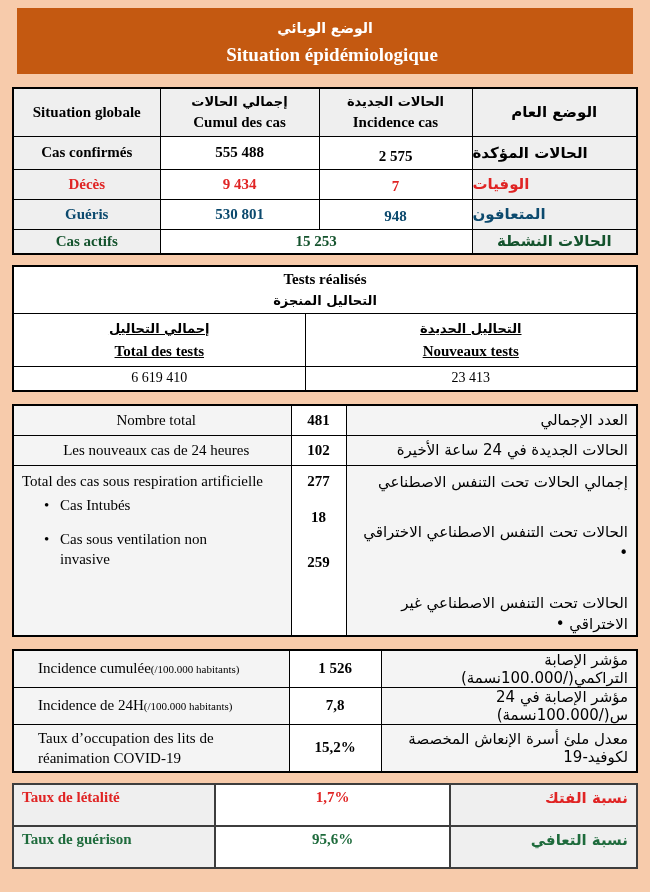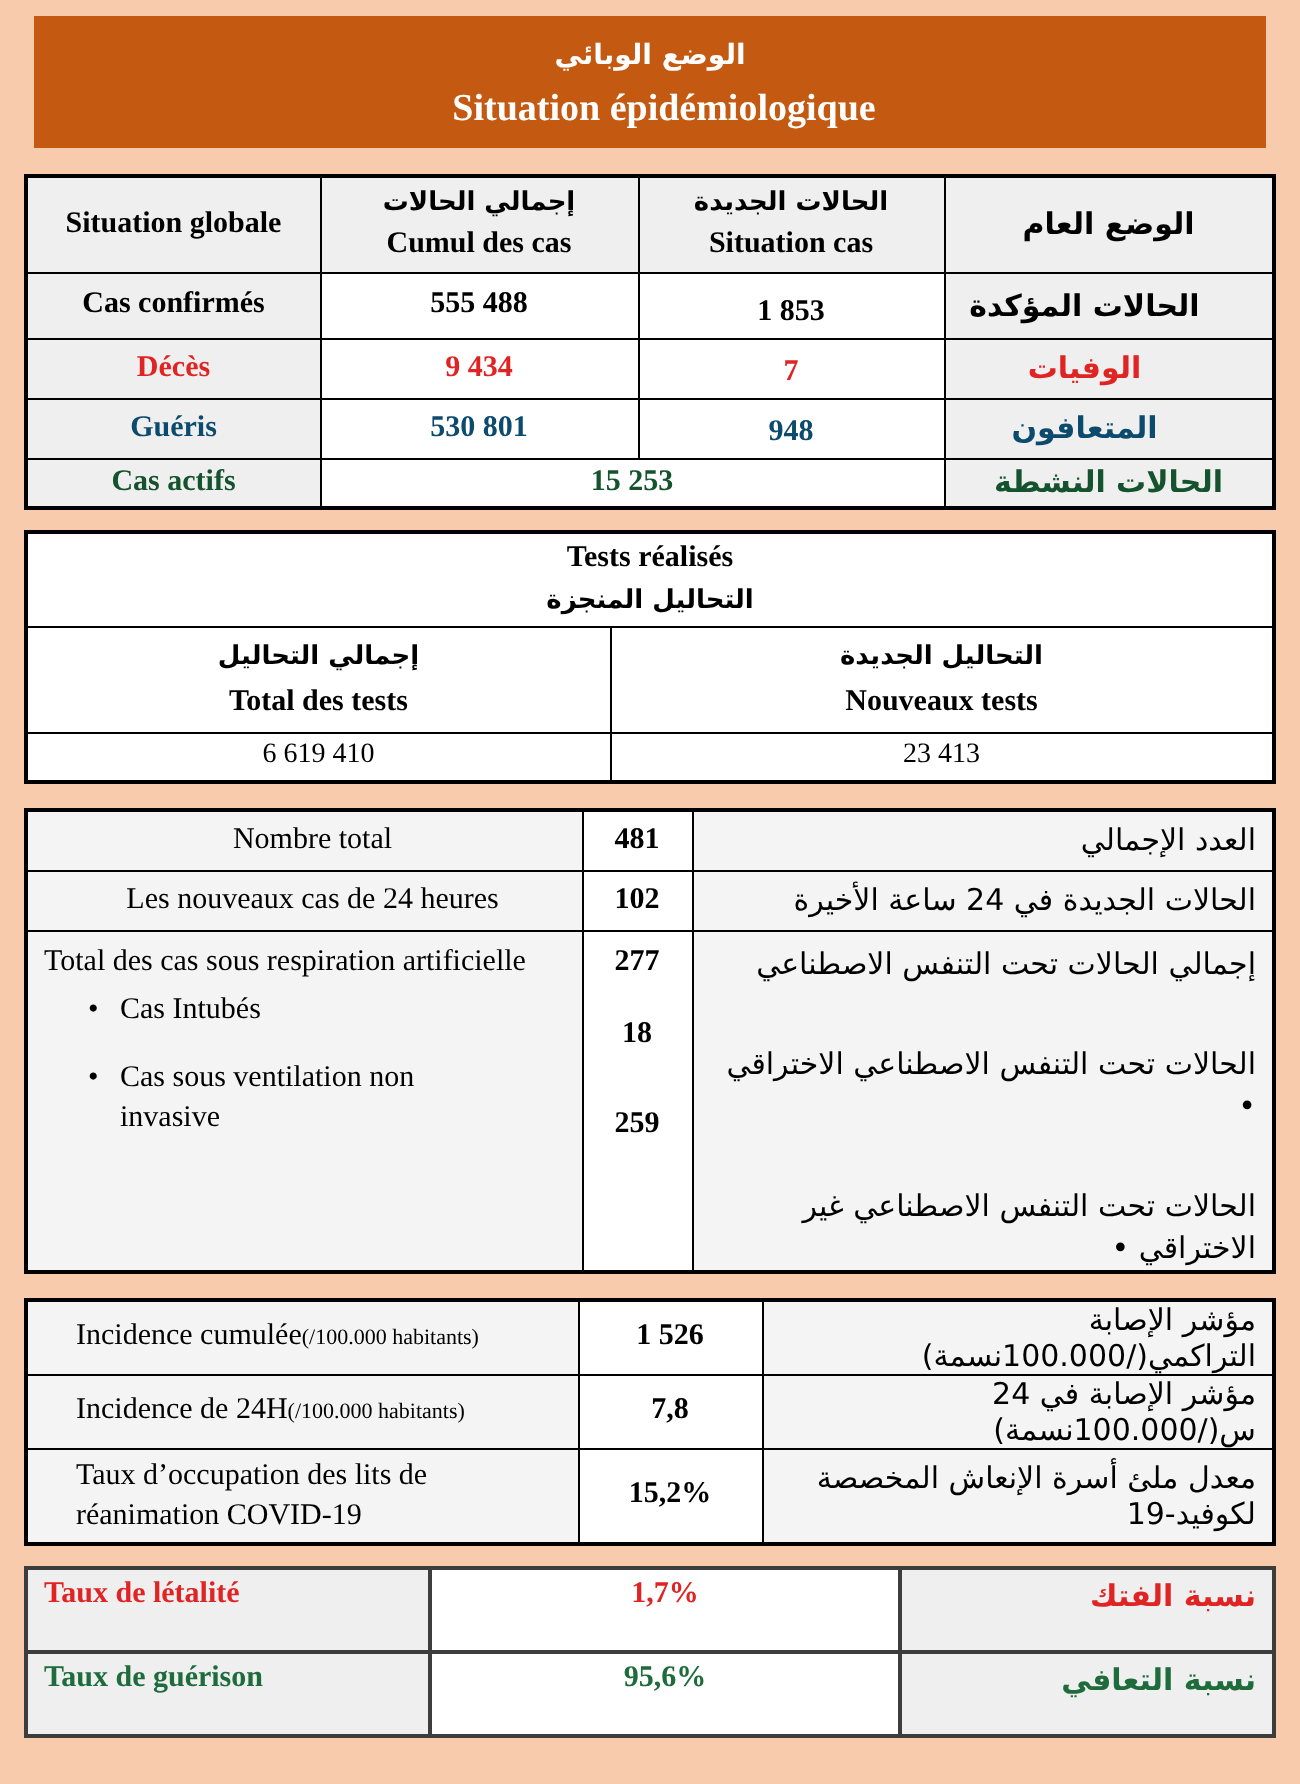--- a/index.html
+++ b/index.html
@@ -31,28 +31,28 @@
   .dgreen{ color:#1E6B3C; }
   .blue  { color:#14532d;margin-top:12px; }
 
   
   .t1 { margin-top:13px; }
   .t1 .hrow td { height:48px; }
   .t1 .hcell div { line-height:21px; }
   .t1 .r1 td { height:33px; }
   .t1 .r2 td, .t1 .r3 td { height:30px; }
   .t1 .r4 td { height:25px; }
-  .t1 .arright { text-align:center; padding-right:24px; }
+  .t1 .arright { text-align:left; padding-right:24px; }
   .t1 .vlow { vertical-align:bottom; padding-bottom:4px; }
 
   
   .t2 { margin-top:10px; }
   .t2 .title td { height:47px; }
   .t2 .title div { line-height:21px; }
-  .t2 .sub td { height:53px; }
+  .t2 .sub td { height:53px;text-decoration:underline; }
   .t2 .sub div { line-height:23px; }
   .t2 .vals td { height:25px; font-size:14px; }
 
   
   .t3 { margin-top:12px; }
   .t3 .title td { height:45px; }
   .t3 .title div { line-height:20px; }
   .t3 td.lbl { text-align:center; padding-left:8px; }
   .t3 td.arlbl { text-align:right; padding-right:8px; vertical-align:middle; }
   .t3 .r td { height:30px; }
@@ -110,28 +110,28 @@
       </colgroup>
     <tbody>
         <tr class="hrow">
       <td class="gray frb">Situation globale</td>
       <td class="gray hcell">
         <div class="arb">إجمالي الحالات</div>
         <div class="frb">Cumul des cas</div>
       </td>
       <td class="gray hcell">
         <div class="arb">الحالات الجديدة</div>
-        <div class="frb">Situation cas</div>
+        <div class="frb">Incidence cas</div>
       </td>
       <td class="gray arb">الوضع العام</td>
     </tr>
     <tr class="r1">
       <td class="gray frb">Cas confirmés</td>
       <td class="frb">555 488</td>
-      <td class="frb vlow">1 853</td>
+      <td class="frb vlow">2 575</td>
       <td class="gray arb arright">الحالات المؤكدة</td>
     </tr>
     <tr class="r2">
       <td class="gray frb red">Décès</td>
       <td class="frb red">9 434</td>
       <td class="frb red vlow">7</td>
       <td class="gray arb arright red">الوفيات</td>
     </tr>
     <tr class="r3">
       <td class="gray frb green">Guéris</td>

